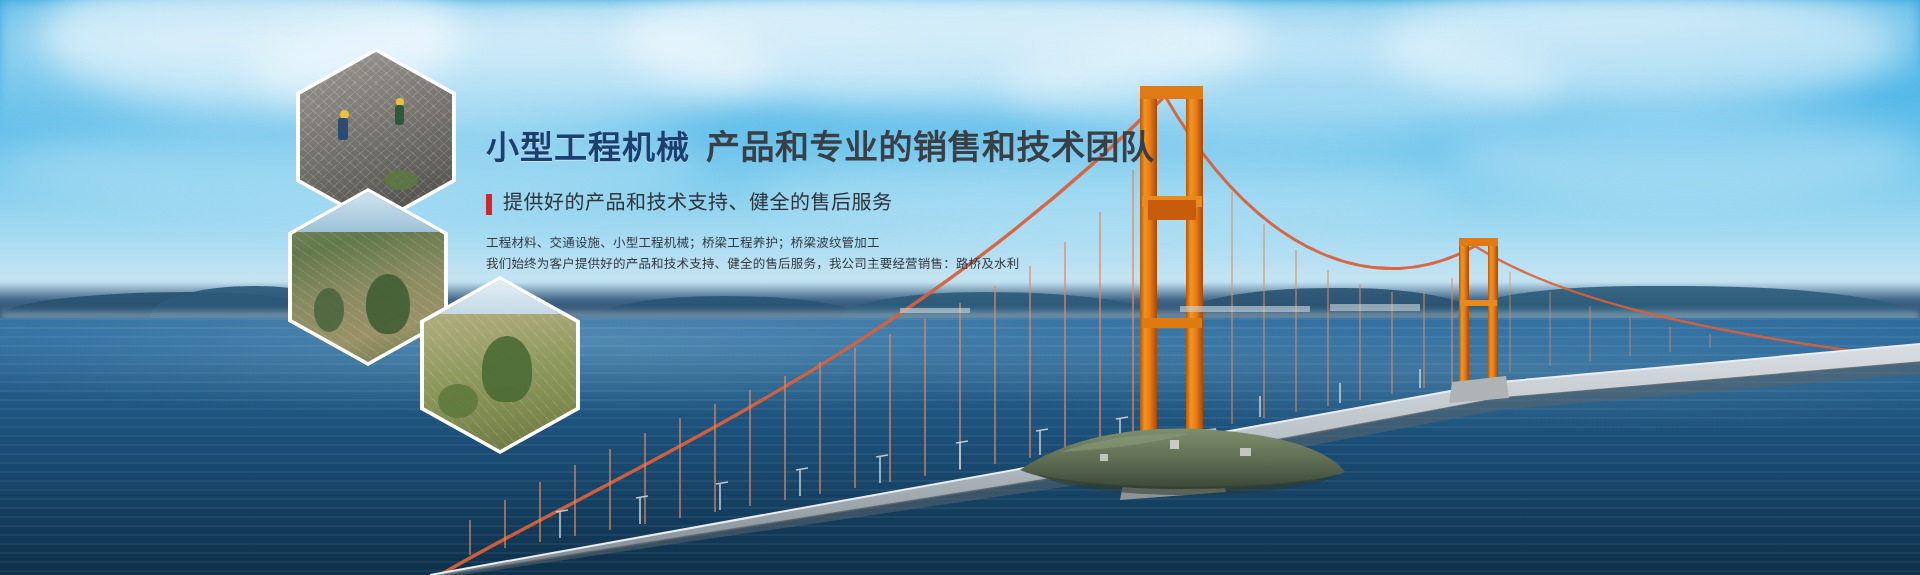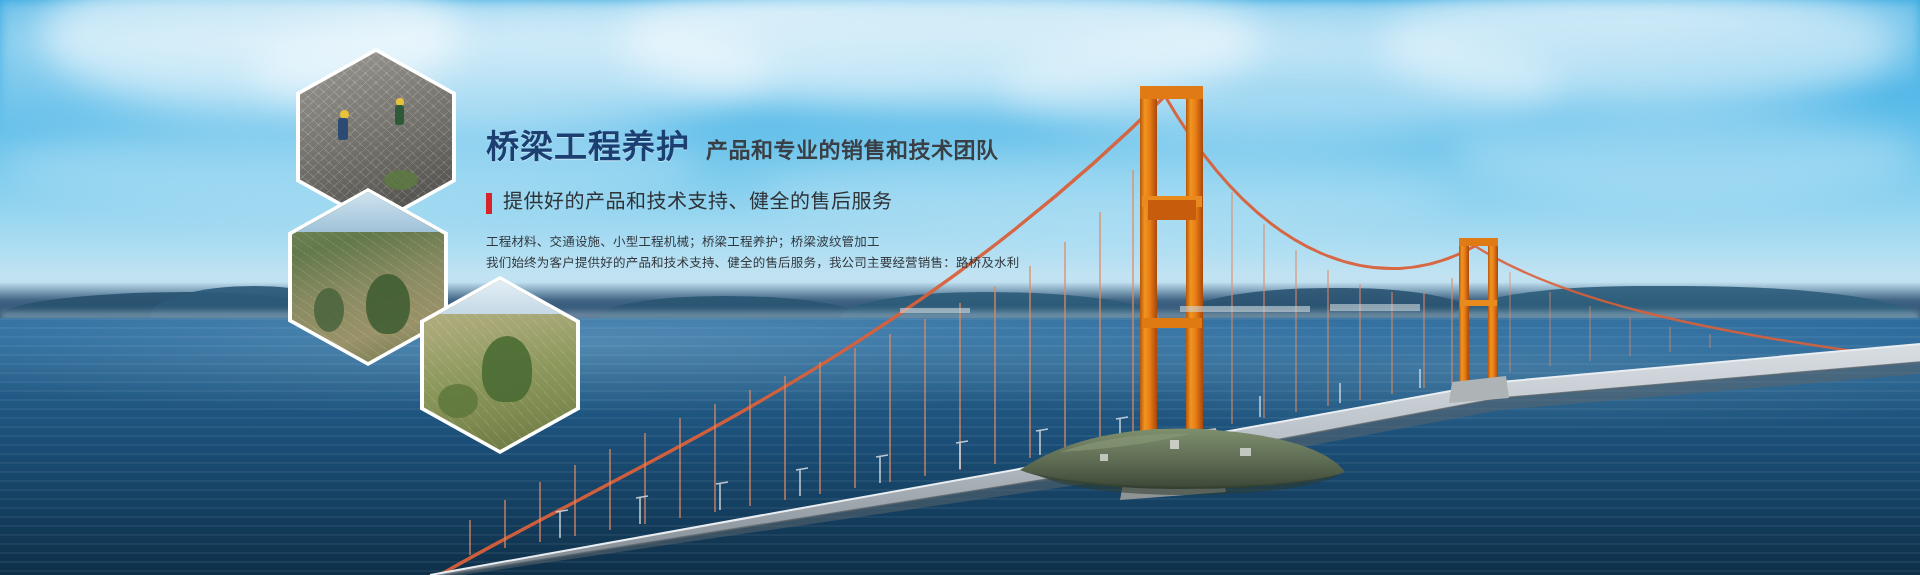--- a/index.html
+++ b/index.html
@@ -154,21 +154,21 @@
   .headline{
     display:flex;align-items:baseline;gap:16px;
     white-space:nowrap;
   }
   .h-main{
     font-size:33px;font-weight:bold;color:#1c3f72;
     letter-spacing:1px;
     text-shadow:0 1px 0 rgba(255,255,255,.45);
   }
   .h-sub{
-    font-size:22px;font-weight:bold;color:#3a3f45;
+    font-size:34px;font-weight:bold;color:#3a3f45;
     letter-spacing:.5px;
   }
   .subline{
     display:flex;align-items:flex-end;gap:11px;
     margin-top:17px;
   }
   .redbar{
     width:6px;height:21px;background:#d6242a;flex:0 0 auto;
   }
   .sub-text{
@@ -368,21 +368,21 @@
     <div class="hex-frame hx3-f"></div>
     <div class="hex hx3">
       <span class="sky3"></span>
       <span class="tree"></span>
       <span class="bush"></span>
     </div>
   </div>
 
   <div class="copy">
     <div class="headline">
-      <span class="h-main">桥梁工程养护</span>
+      <span class="h-main">小型工程机械</span>
       <span class="h-sub">产品和专业的销售和技术团队</span>
     </div>
 
     <div class="subline">
       <span class="redbar"></span>
       <span class="sub-text">提供好的产品和技术支持、健全的售后服务</span>
     </div>
 
     <div class="body-copy">
       <span class="ln">工程材料、交通设施、小型工程机械；桥梁工程养护；桥梁波纹管加工</span>

